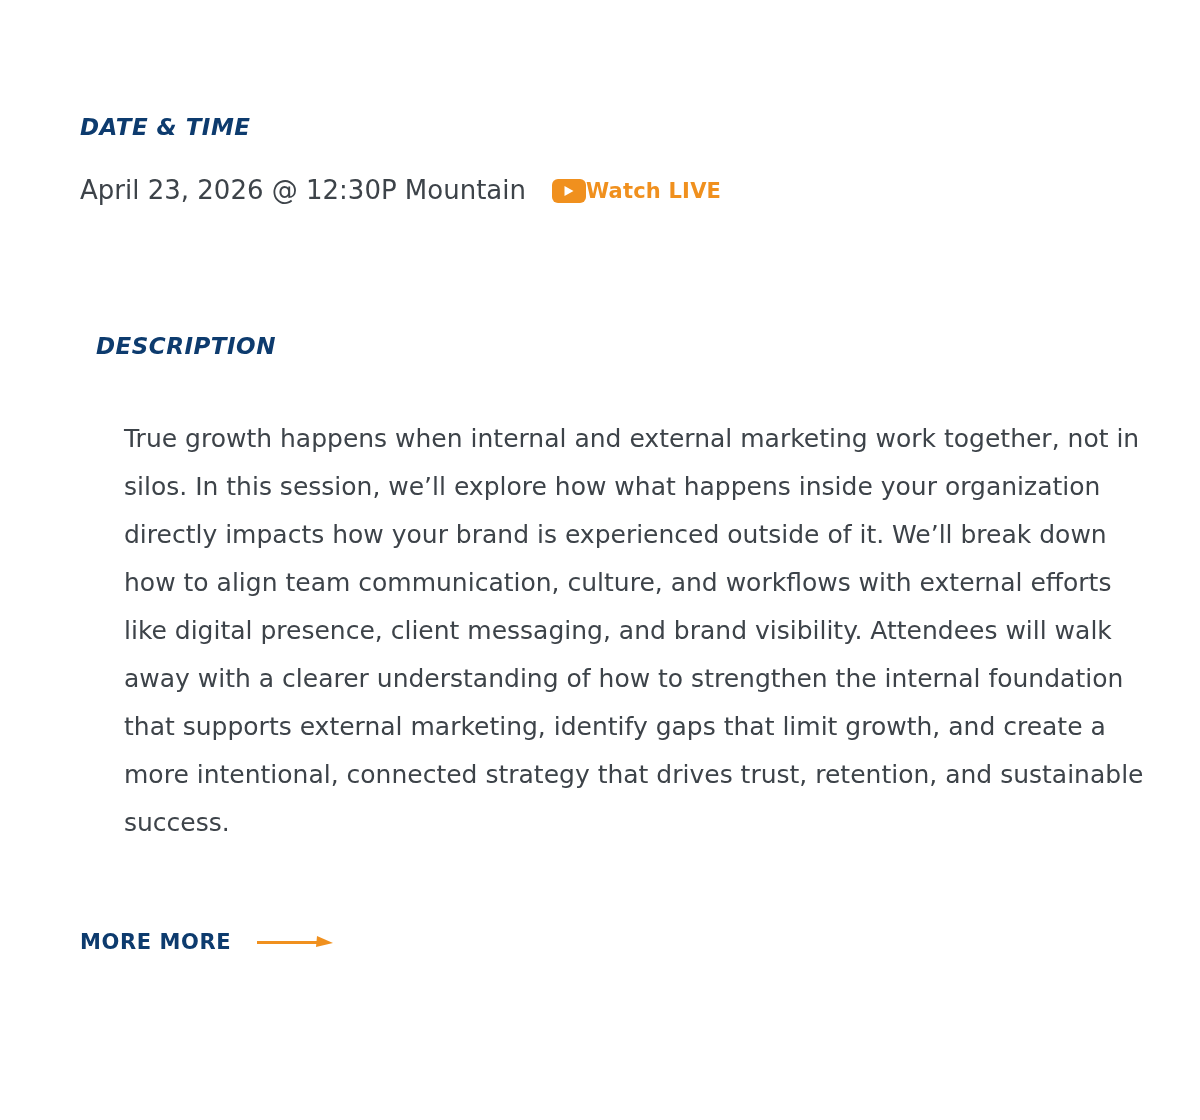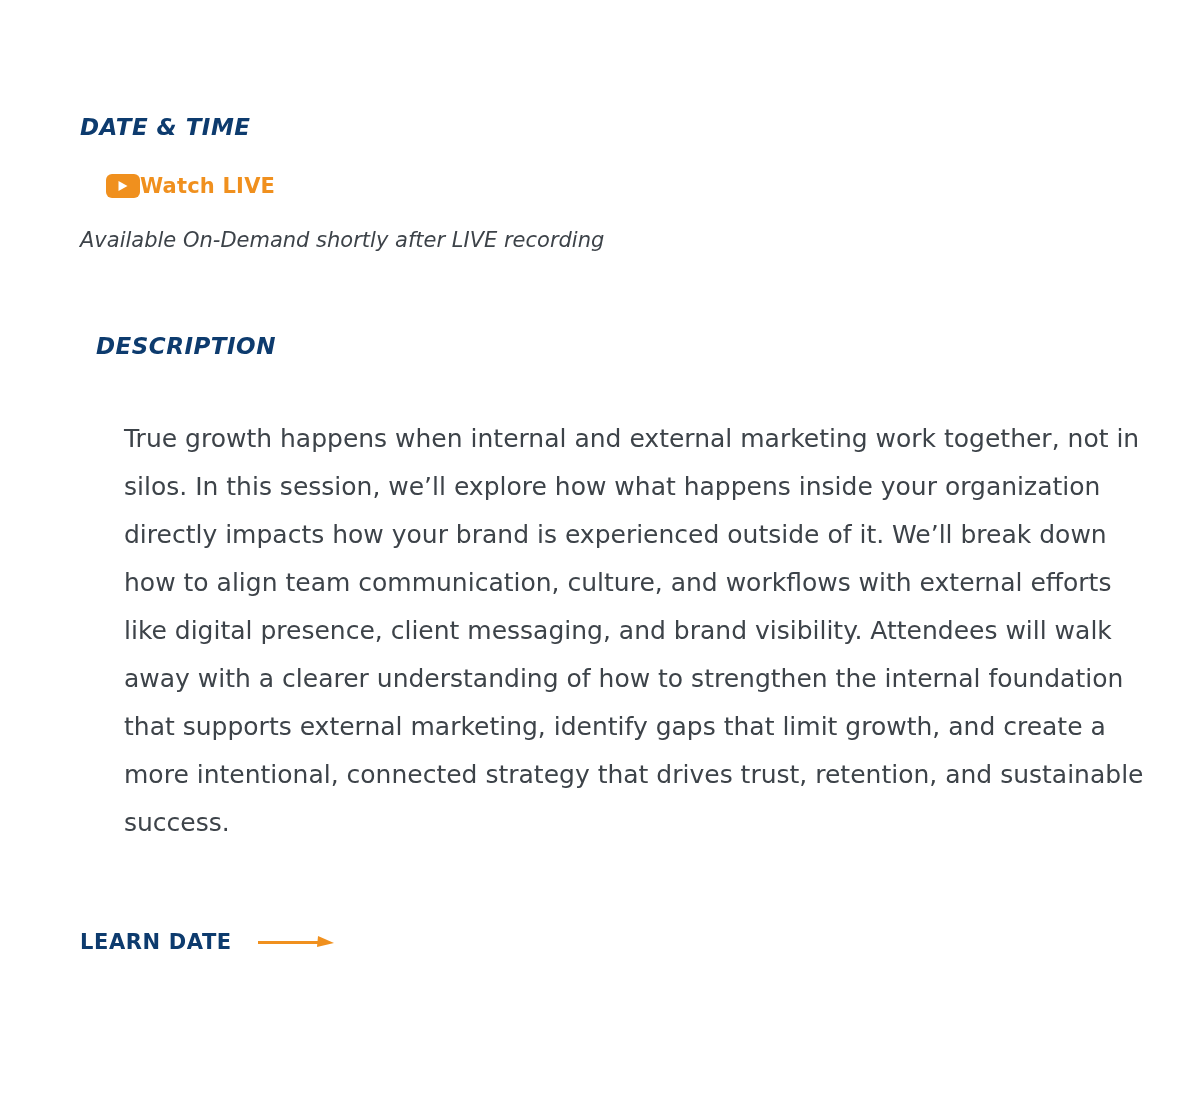--- a/index.html
+++ b/index.html
@@ -122,35 +122,35 @@
   }
 </style>
 </head>
 <body>
 
 <div class="page">
 
   <h2 class="section-heading datetime-heading">DATE &amp; TIME</h2>
 
   <div class="datetime-row">
+    <span class="datetime-text">April 23, 2026 @ 12:30P Mountain</span>
 
     <a class="watch-live" href="#">
       <span class="yt-badge"></span>
       <span class="watch-live-label">Watch LIVE</span>
     </a>
   </div>
 
-  <div class="ondemand">Available On-Demand shortly after LIVE recording</div>
 
   <h2 class="section-heading description-heading">DESCRIPTION</h2>
 
   <p class="description-body">True growth happens when internal and external marketing work together, not in silos. In this session, we’ll explore how what happens inside your organization directly impacts how your brand is experienced outside of it. We’ll break down how to align team communication, culture, and workflows with external efforts like digital presence, client messaging, and brand visibility. Attendees will walk away with a clearer understanding of how to strengthen the internal foundation that supports external marketing, identify gaps that limit growth, and create a more intentional, connected strategy that drives trust, retention, and sustainable success.</p>
 
   <a class="learn-more-row" href="#">
-    <span class="learn-more-label">LEARN DATE</span>
+    <span class="learn-more-label">MORE MORE</span>
     <span class="arrow">
       <svg width="78" height="16" viewBox="0 0 78 16" xmlns="http://www.w3.org/2000/svg">
         <path d="M0 8.5 L66 8.5" stroke="#f0901e" stroke-width="3" fill="none"></path>
         <path d="M60 2 L76 9 L59 13 Z" fill="#f0901e"></path>
       </svg>
     </span>
   </a>
 
 </div>
 

